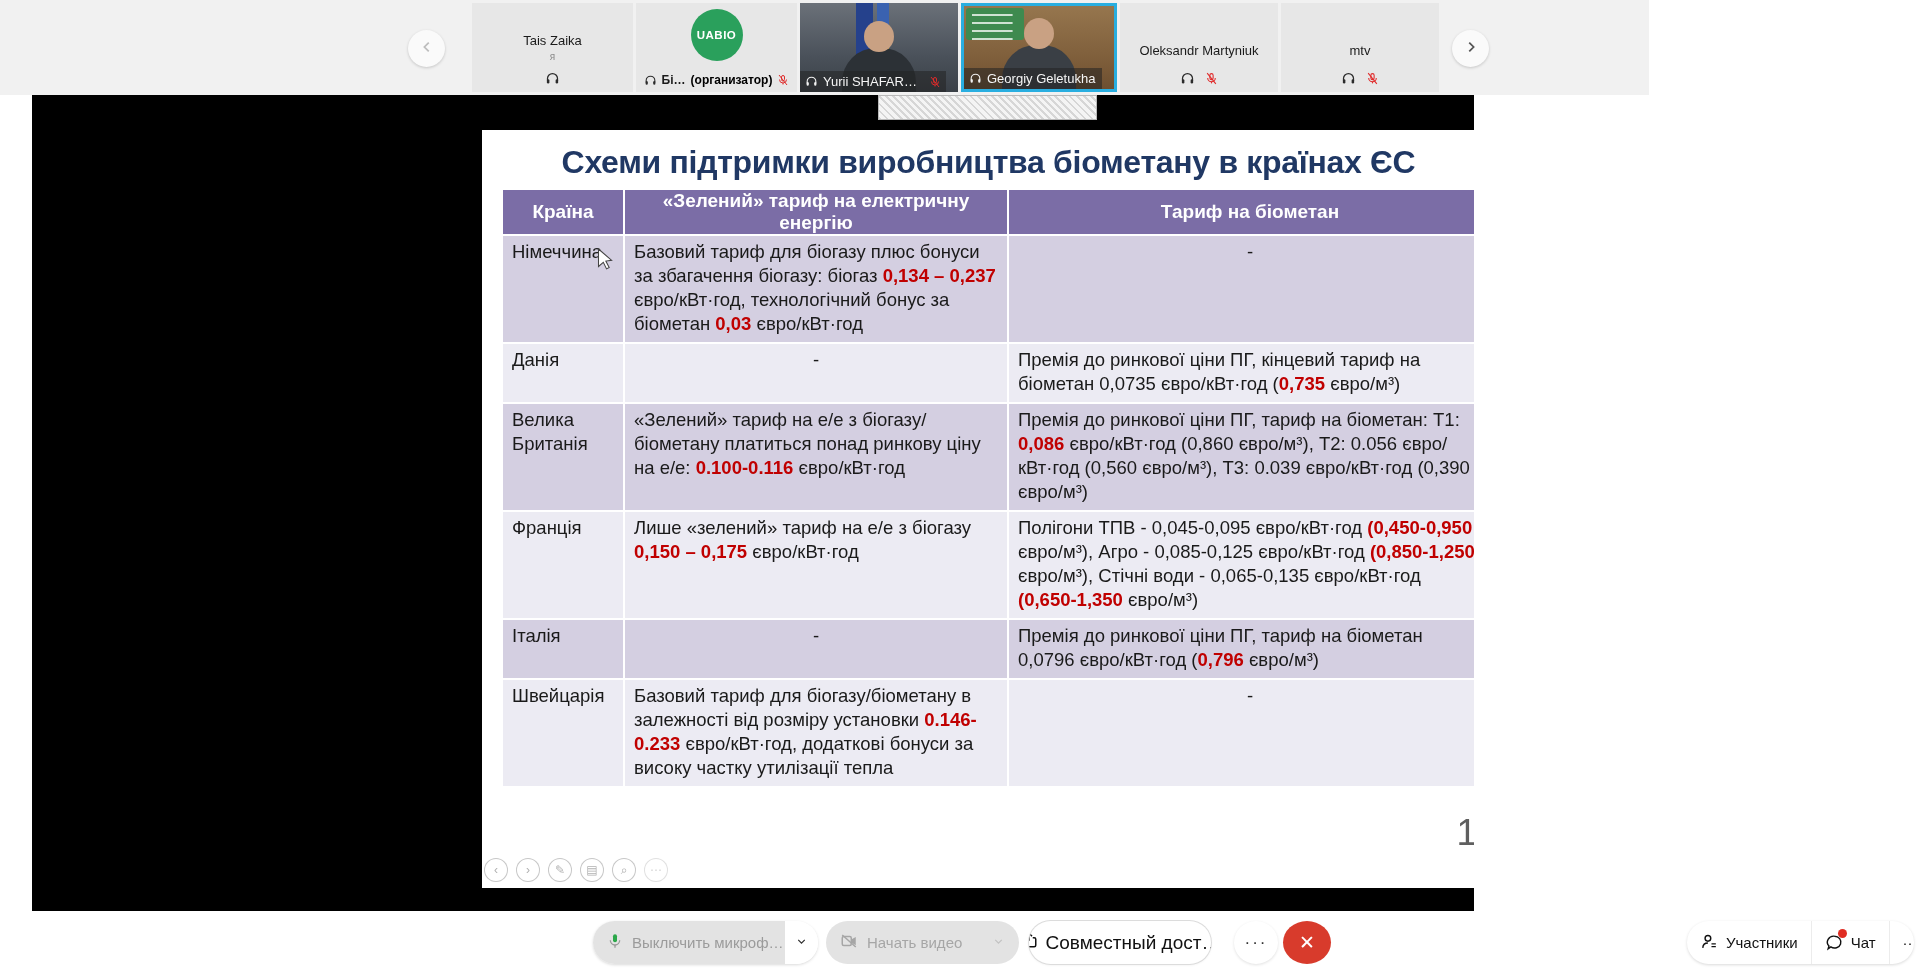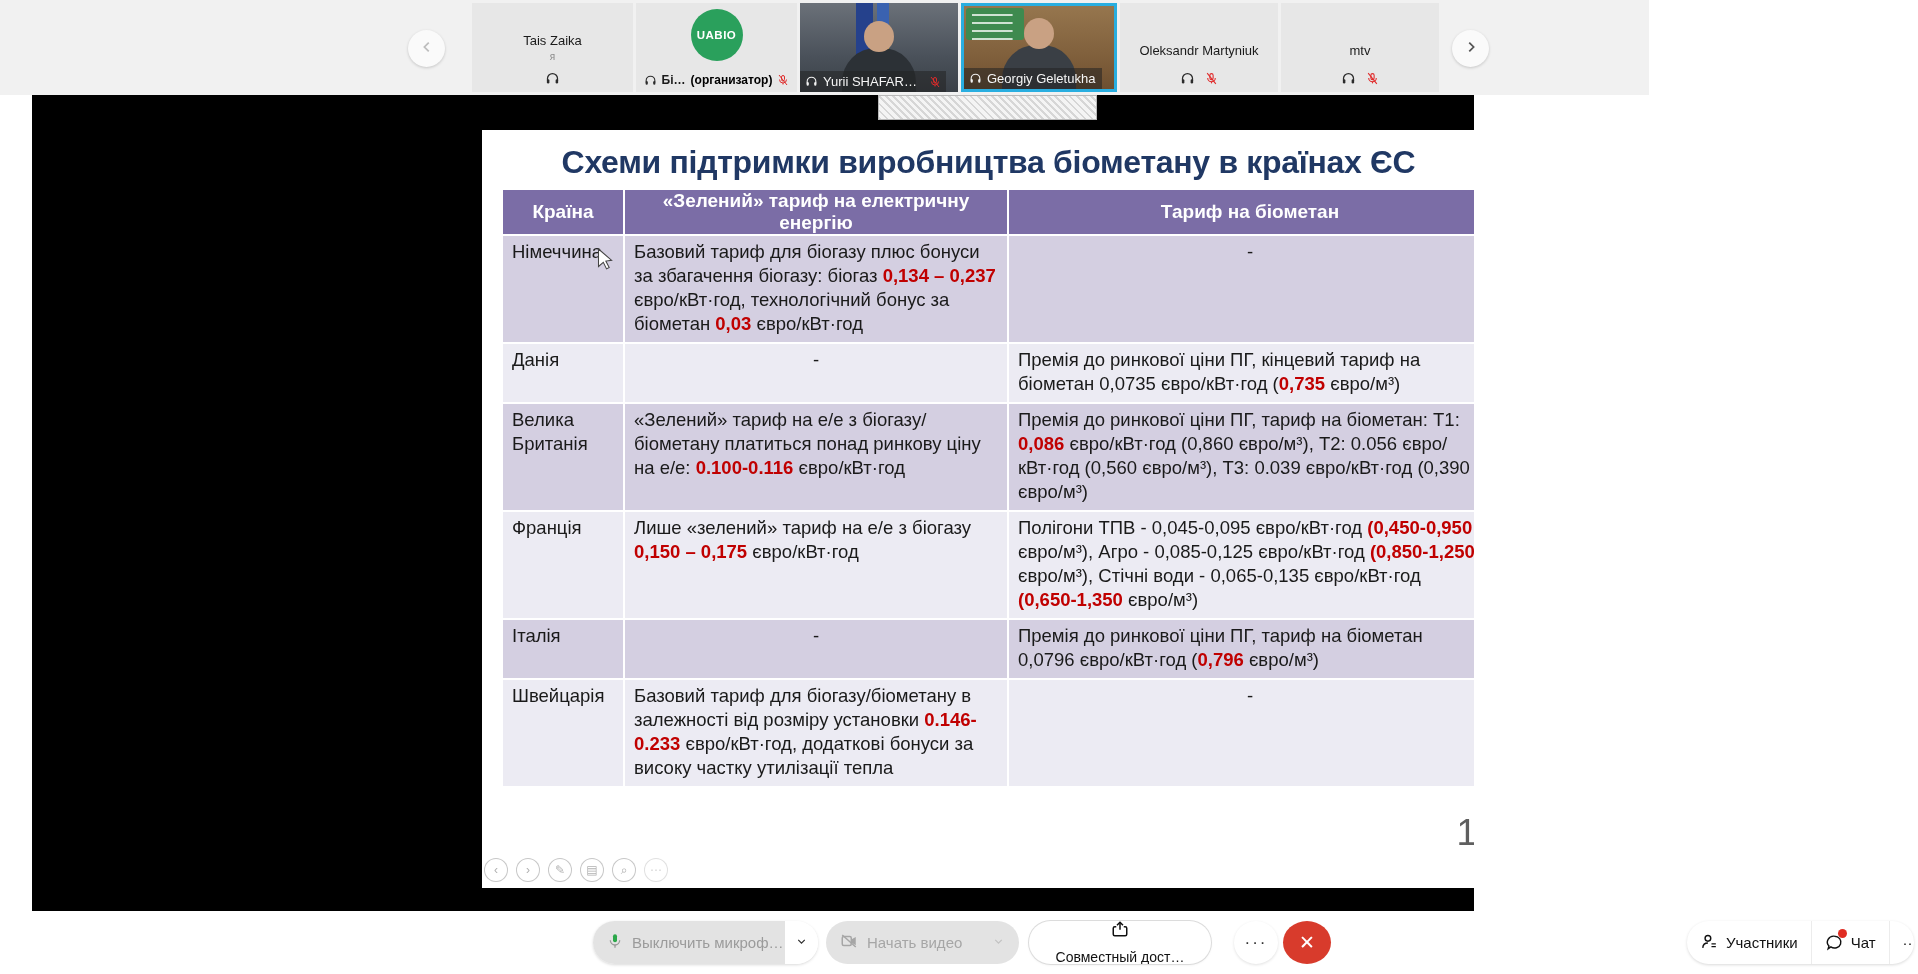--- a/index.html
+++ b/index.html
@@ -84,21 +84,21 @@
   .bottom-bar{position:absolute;left:0;top:911px;width:1704px;height:63px;background:#ffffff;}
   .pill{position:absolute;top:10px;height:43px;border-radius:22px;display:flex;align-items:center;overflow:hidden;
         box-sizing:border-box;cursor:pointer;}
   .mic-pill{left:593px;width:225px;background:#fff;box-shadow:0 1px 3px rgba(0,0,0,.15);}
   .mic-main{flex:1;height:100%;background:#e3e3e3;display:flex;align-items:center;gap:9px;padding:0 14px;
             color:#9b9b9b;font-size:15px;white-space:nowrap;overflow:hidden;}
   .mic-chevron{width:33px;height:100%;display:flex;align-items:center;justify-content:center;background:#fff;}
   .video-pill{left:826px;width:193px;background:#e3e3e3;color:#a6a6a6;font-size:15px;gap:9px;padding:0 14px;white-space:nowrap;}
   .video-pill .vchev{margin-left:auto;opacity:.7;}
   .share-pill{left:1029px;width:182px;background:#fff;box-shadow:0 0 0 1px #dcdcdc,0 1px 3px rgba(0,0,0,.08);
-              color:#111;font-size:14px;gap:8px;padding:0 13px;justify-content:center;white-space:nowrap;flex-direction:column;}
+              color:#111;font-size:19px;gap:8px;padding:0 13px;justify-content:center;white-space:nowrap;}
   .more-circle{position:absolute;left:1234px;top:10px;width:44px;height:43px;border-radius:50%;background:#fff;
                box-shadow:0 1px 3px rgba(0,0,0,.12);display:flex;align-items:center;justify-content:center;
                font-size:17px;color:#333;letter-spacing:2px;cursor:pointer;}
   .end-btn{position:absolute;left:1283px;top:10px;width:48px;height:43px;border-radius:50%;background:#d83b2c;
            display:flex;align-items:center;justify-content:center;color:#fff;font-size:19px;cursor:pointer;}
   .right-group{position:absolute;left:1687px;top:10px;width:227px;height:43px;background:#fff;border-radius:22px;
                box-shadow:0 1px 3px rgba(0,0,0,.15);display:flex;align-items:stretch;overflow:hidden;}
   .rg-item{display:flex;align-items:center;gap:7px;padding:0 13px;font-size:15px;color:#111;cursor:pointer;white-space:nowrap;}
   .rg-item + .rg-item{border-left:1px solid #ececec;}
   .bubble-wrap{position:relative;display:inline-flex;}

